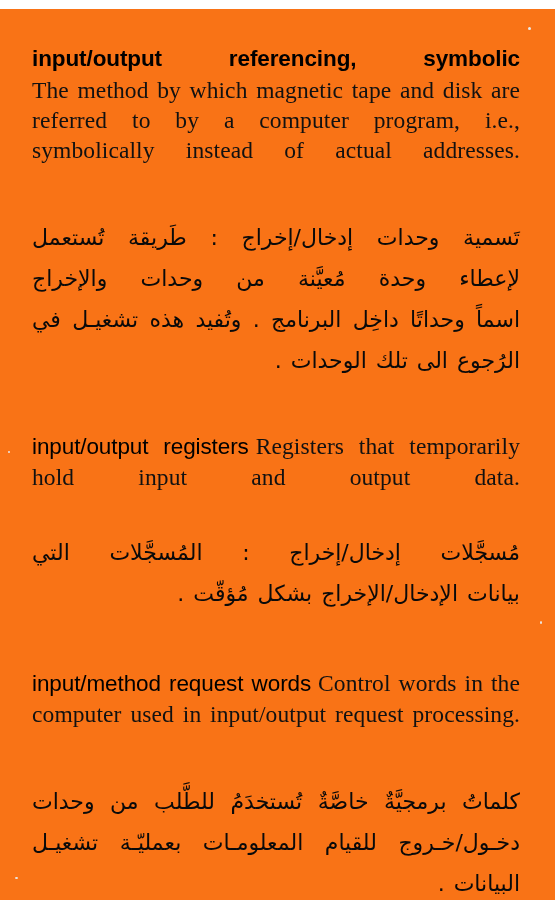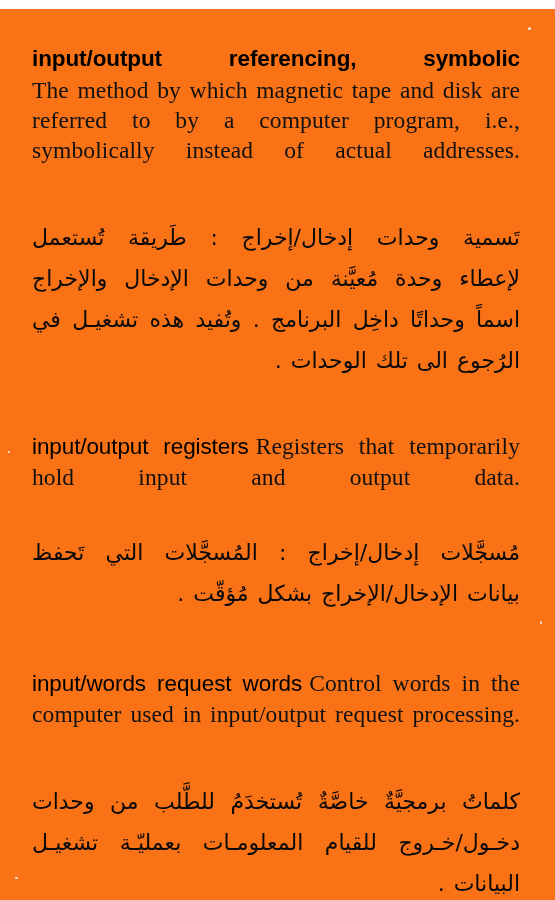--- a/index.html
+++ b/index.html
@@ -133,21 +133,20 @@
           <span>:</span>
           <span>طَريقة</span>
           <span>تُستعمل</span>
         </span>
       <span class="ar-line stretch">
           <span>لإعطاء</span>
           <span>وحدة</span>
           <span>مُعيَّنة</span>
           <span>من</span>
           <span>وحدات</span>
-          <span>الإدخال</span>
           <span>والإخراج</span>
         </span>
       <span class="ar-line stretch">
           <span>اسماً</span>
           <span>وحداتًا</span>
           <span>داخِل</span>
           <span>البرنامج</span>
           <span>.</span>
           <span>وتُفيد</span>
           <span>هذه</span>
@@ -163,30 +162,29 @@
   <div class="entry">
     <p class="en-def lastline-left"><span class="headword">input/output registers</span><span>Registers that temporarily hold input and output data.</span></p>
 
     <div class="ar-def">
       <span class="ar-line stretch">
           <span>مُسجَّلات</span>
           <span>إدخال/إخراج</span>
           <span>:</span>
           <span>المُسجَّلات</span>
           <span>التي</span>
-          <span>تَحفظ</span>
         </span>
       <span class="ar-line">بيانات الإدخال/الإخراج بشكل مُؤقّت .</span>
     </div>
   </div>
 
   <div class="gap-lg"></div>
 
   <div class="entry">
-    <p class="en-def lastline-left"><span class="headword">input/words request words</span><span>Control words in the computer used in input/output request processing.</span></p>
+    <p class="en-def lastline-left"><span class="headword">input/method request words</span><span>Control words in the computer used in input/output request processing.</span></p>
 
     <div class="gap-sm"></div>
 
     <div class="ar-def">
       <span class="ar-line stretch">
           <span>كلماتُ</span>
           <span>برمجيَّةٌ</span>
           <span>خاصَّةٌ</span>
           <span>تُستخدَمُ</span>
           <span>للطَّلب</span>

